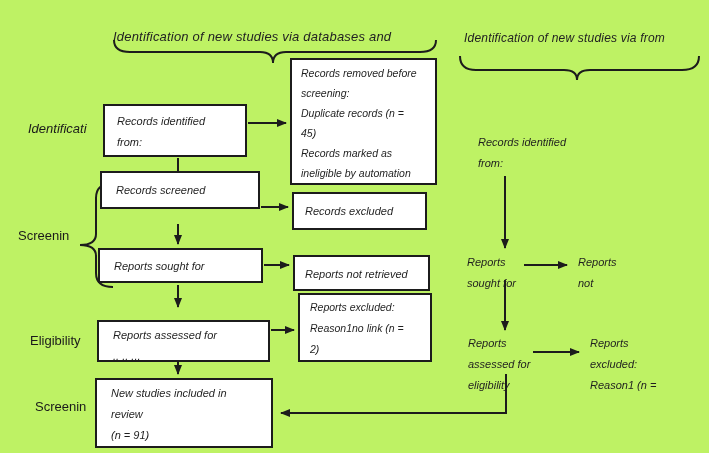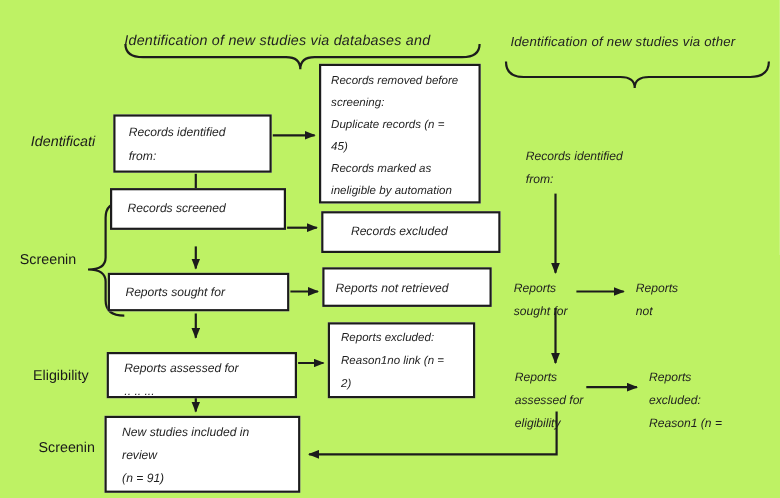--- a/index.html
+++ b/index.html
@@ -75,44 +75,44 @@
 
       <path d="M506 374 L506 413 L281 413" marker-end="url(#arw)"></path>
 
       <path d="M114 40 Q114 52 130 52 L260 52 Q273 52 273 63 Q273 52 286 52 L420 52 Q436 52 436 40"></path>
       <path d="M460 56 Q460 70 476 70 L564 70 Q577 70 577 80 Q577 70 590 70 L682 70 Q699 70 699 56"></path>
       <path d="M111 184 Q96 184 96 198 L96 234 Q96 245 80 245 Q96 245 96 256 L96 273 Q96 287 113 287"></path>
     </g>
   </svg>
 
   <div class="header-txt" style="left:113px;top:29px;">Identification of new studies via databases and</div>
-  <div class="header-txt" style="left:464px;top:31px;font-size:12px;">Identification of new studies via other</div>
+  <div class="header-txt" style="left:464px;top:31px;font-size:12px;">Identification of new studies via from</div>
 
   <div class="stage-label" style="left:28px;top:121px;font-style:italic;font-size:13px;">Identificati</div>
   <div class="stage-label" style="left:18px;top:228px;">Screenin</div>
   <div class="stage-label" style="left:30px;top:333px;">Eligibility</div>
   <div class="stage-label" style="left:35px;top:399px;">Screenin</div>
 
   <div class="box" style="left:103px;top:104px;width:144px;height:53px;padding:5px 4px 0 12px;">Records identified
 from:</div>
 
   <div class="box" style="left:290px;top:58px;width:147px;height:127px;padding:3px 2px 16px 9px;font-size:10.5px;line-height:20px;">Records removed before
 screening:
 Duplicate records (n =
 45)
 Records marked as
 ineligible by automation</div>
 
   <div class="box" style="left:100px;top:171px;width:160px;height:38px;padding:7px 4px 0 14px;">Records screened</div>
 
-  <div class="box" style="left:292px;top:192px;width:163px;height:38px;padding:7px 4px 0 25px;">Records excluded</div>
+  <div class="box" style="left:292px;top:192px;width:135px;height:38px;padding:7px 4px 0 11px;">Records excluded</div>
 
   <div class="box" style="left:98px;top:248px;width:165px;height:35px;padding:6px 4px 0 14px;">Reports sought for</div>
 
-  <div class="box" style="left:293px;top:243px;width:154px;height:36px;padding:7px 2px 0 10px;">Reports not retrieved</div>
+  <div class="box" style="left:293px;top:255px;width:137px;height:36px;padding:7px 2px 0 10px;">Reports not retrieved</div>
 
   <div class="box" style="left:97px;top:320px;width:173px;height:42px;padding:3px 4px 0 14px;">Reports assessed for
 .. .. ...</div>
 
   <div class="box" style="left:298px;top:293px;width:134px;height:69px;padding:2px 2px 0 10px;font-size:10.5px;">Reports excluded:
 Reason1no link (n =
 2)</div>
 
   <div class="box" style="left:95px;top:378px;width:178px;height:70px;padding:3px 4px 0 14px;">New studies included in
 review

